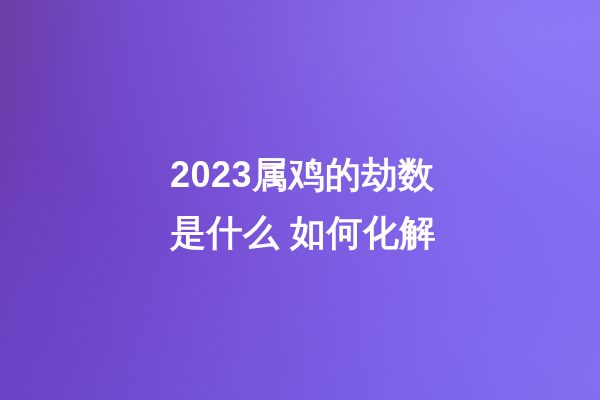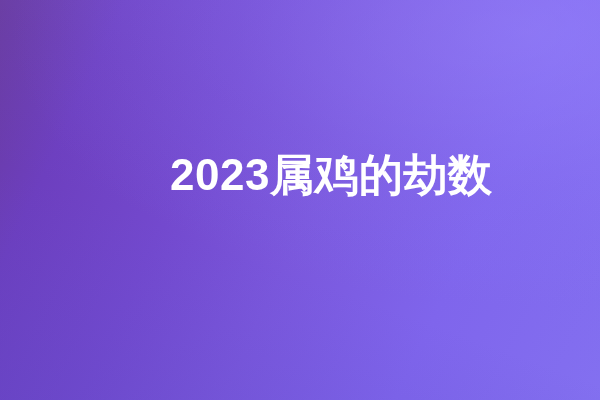--- a/index.html
+++ b/index.html
@@ -63,21 +63,21 @@
     );
   }
 
   
   #poster .headline {
     position: absolute;
     left: 170px;
     top: 146px;
     width: 400px;
     color: #ffffff;
-    font-size: 44px;
+    font-size: 36px;
     font-weight: 700;
     line-height: 58px;
     letter-spacing: 0.5px;
     white-space: nowrap;
     text-rendering: optimizeLegibility;
   }
 
   #poster .headline .line {
     display: block;
   }
@@ -86,15 +86,16 @@
 <body>
 
 <div id="poster">
 
   <div class="bg-base"></div>
   <div class="bg-wash"></div>
   <div class="bg-bloom"></div>
 
   <div class="headline">
     <span class="line">2023属鸡的劫数</span>
+    <span class="line">是什么 如何化解</span>
   </div>
 
 </div>
 
 </body></html>

